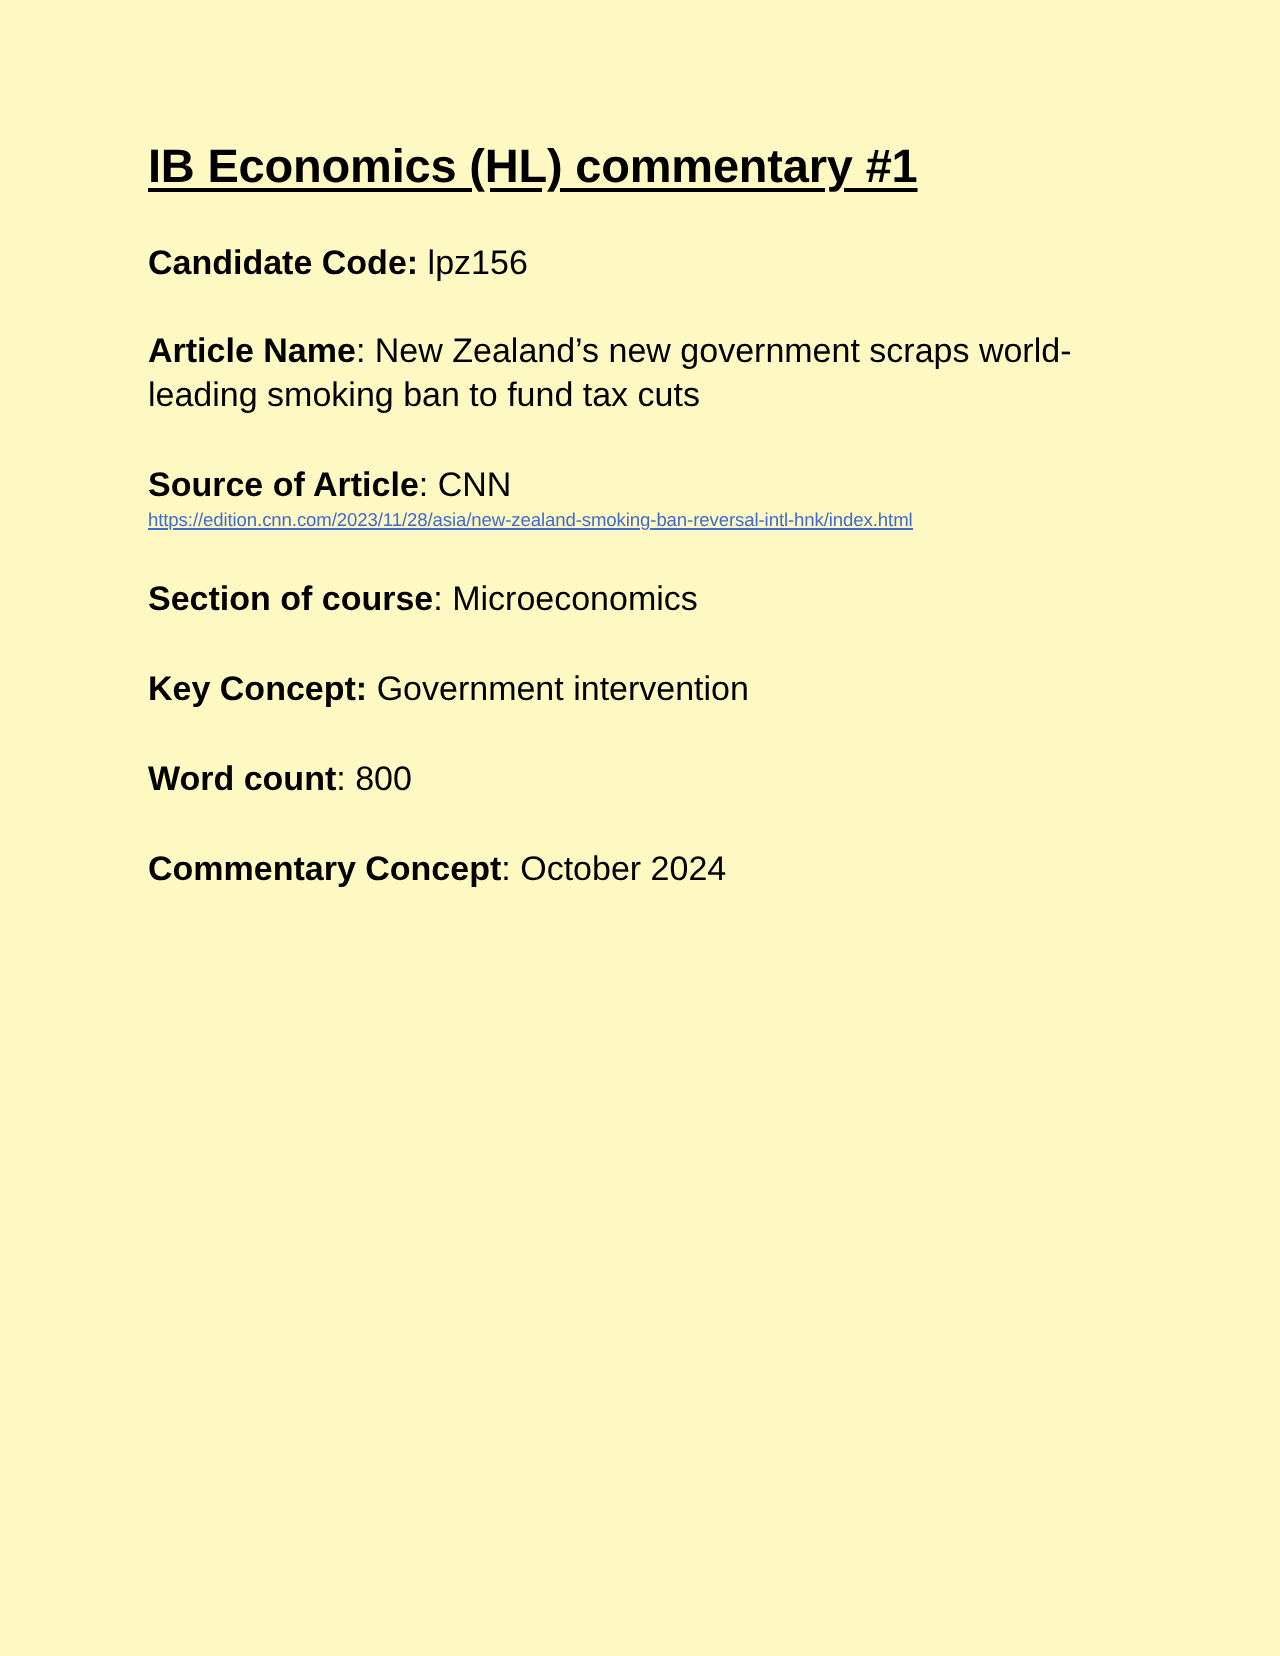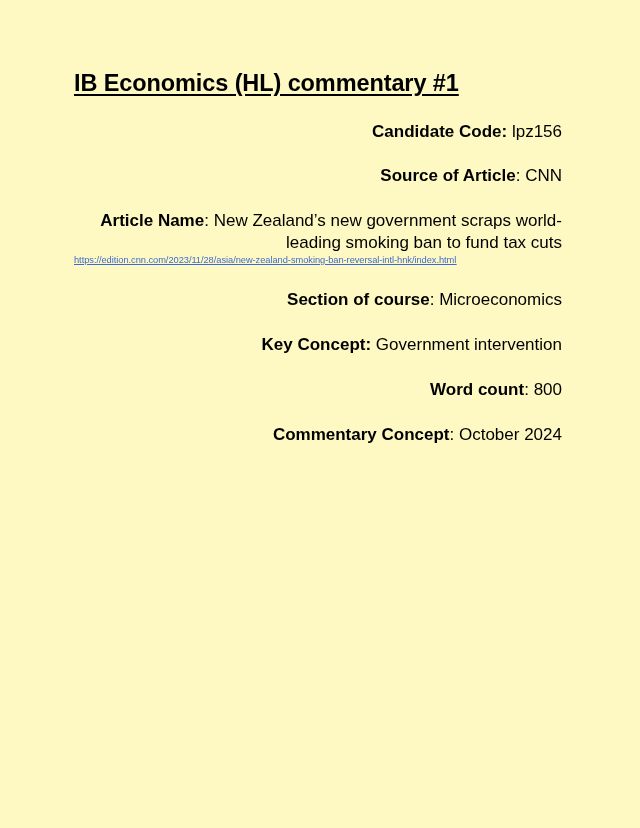--- a/index.html
+++ b/index.html
@@ -39,21 +39,20 @@
     text-decoration: underline;
     text-underline-offset: 3px;
     margin: 0 0 0 0;
     white-space: nowrap;
   }
 
   .field-block {
     font-size: 17px;
     line-height: 1.28;
     margin-top: 23px;
-    text-align: right;
   }
 
   .field-block .lbl {
     font-weight: bold;
   }
 
   .field-block .val {
     font-weight: normal;
   }
 
@@ -83,25 +82,25 @@
 <div id="page">
   <div class="content">
 
     <h1 class="doc-title">IB Economics (HL) commentary #1</h1>
 
     <div class="field-block">
       <span class="lbl">Candidate Code</span><span class="lbl">:</span><span class="val">  lpz156</span>
     </div>
 
     <div class="field-block">
-      <span class="lbl">Source of Article</span><span class="val">:</span><span class="val"> CNN</span>
+      <span class="lbl">Article Name</span><span class="val">:</span><span class="val"> New Zealand’s new government scraps world-leading smoking ban to fund tax cuts</span>
     </div>
 
     <div class="field-block">
-      <span class="lbl">Article Name</span><span class="val">:</span><span class="val"> New Zealand’s new government scraps world-leading smoking ban to fund tax cuts</span>
+      <span class="lbl">Source of Article</span><span class="val">:</span><span class="val"> CNN</span>
     </div>
 
     <div class="link-line">
       <span class="url">https://edition.cnn.com/2023/11/28/asia/new-zealand-smoking-ban-reversal-intl-hnk/index.html</span>
     </div>
 
 
     <div class="field-block">
       <span class="lbl">Section of course</span><span class="val">:</span><span class="val">  Microeconomics</span>
     </div>

